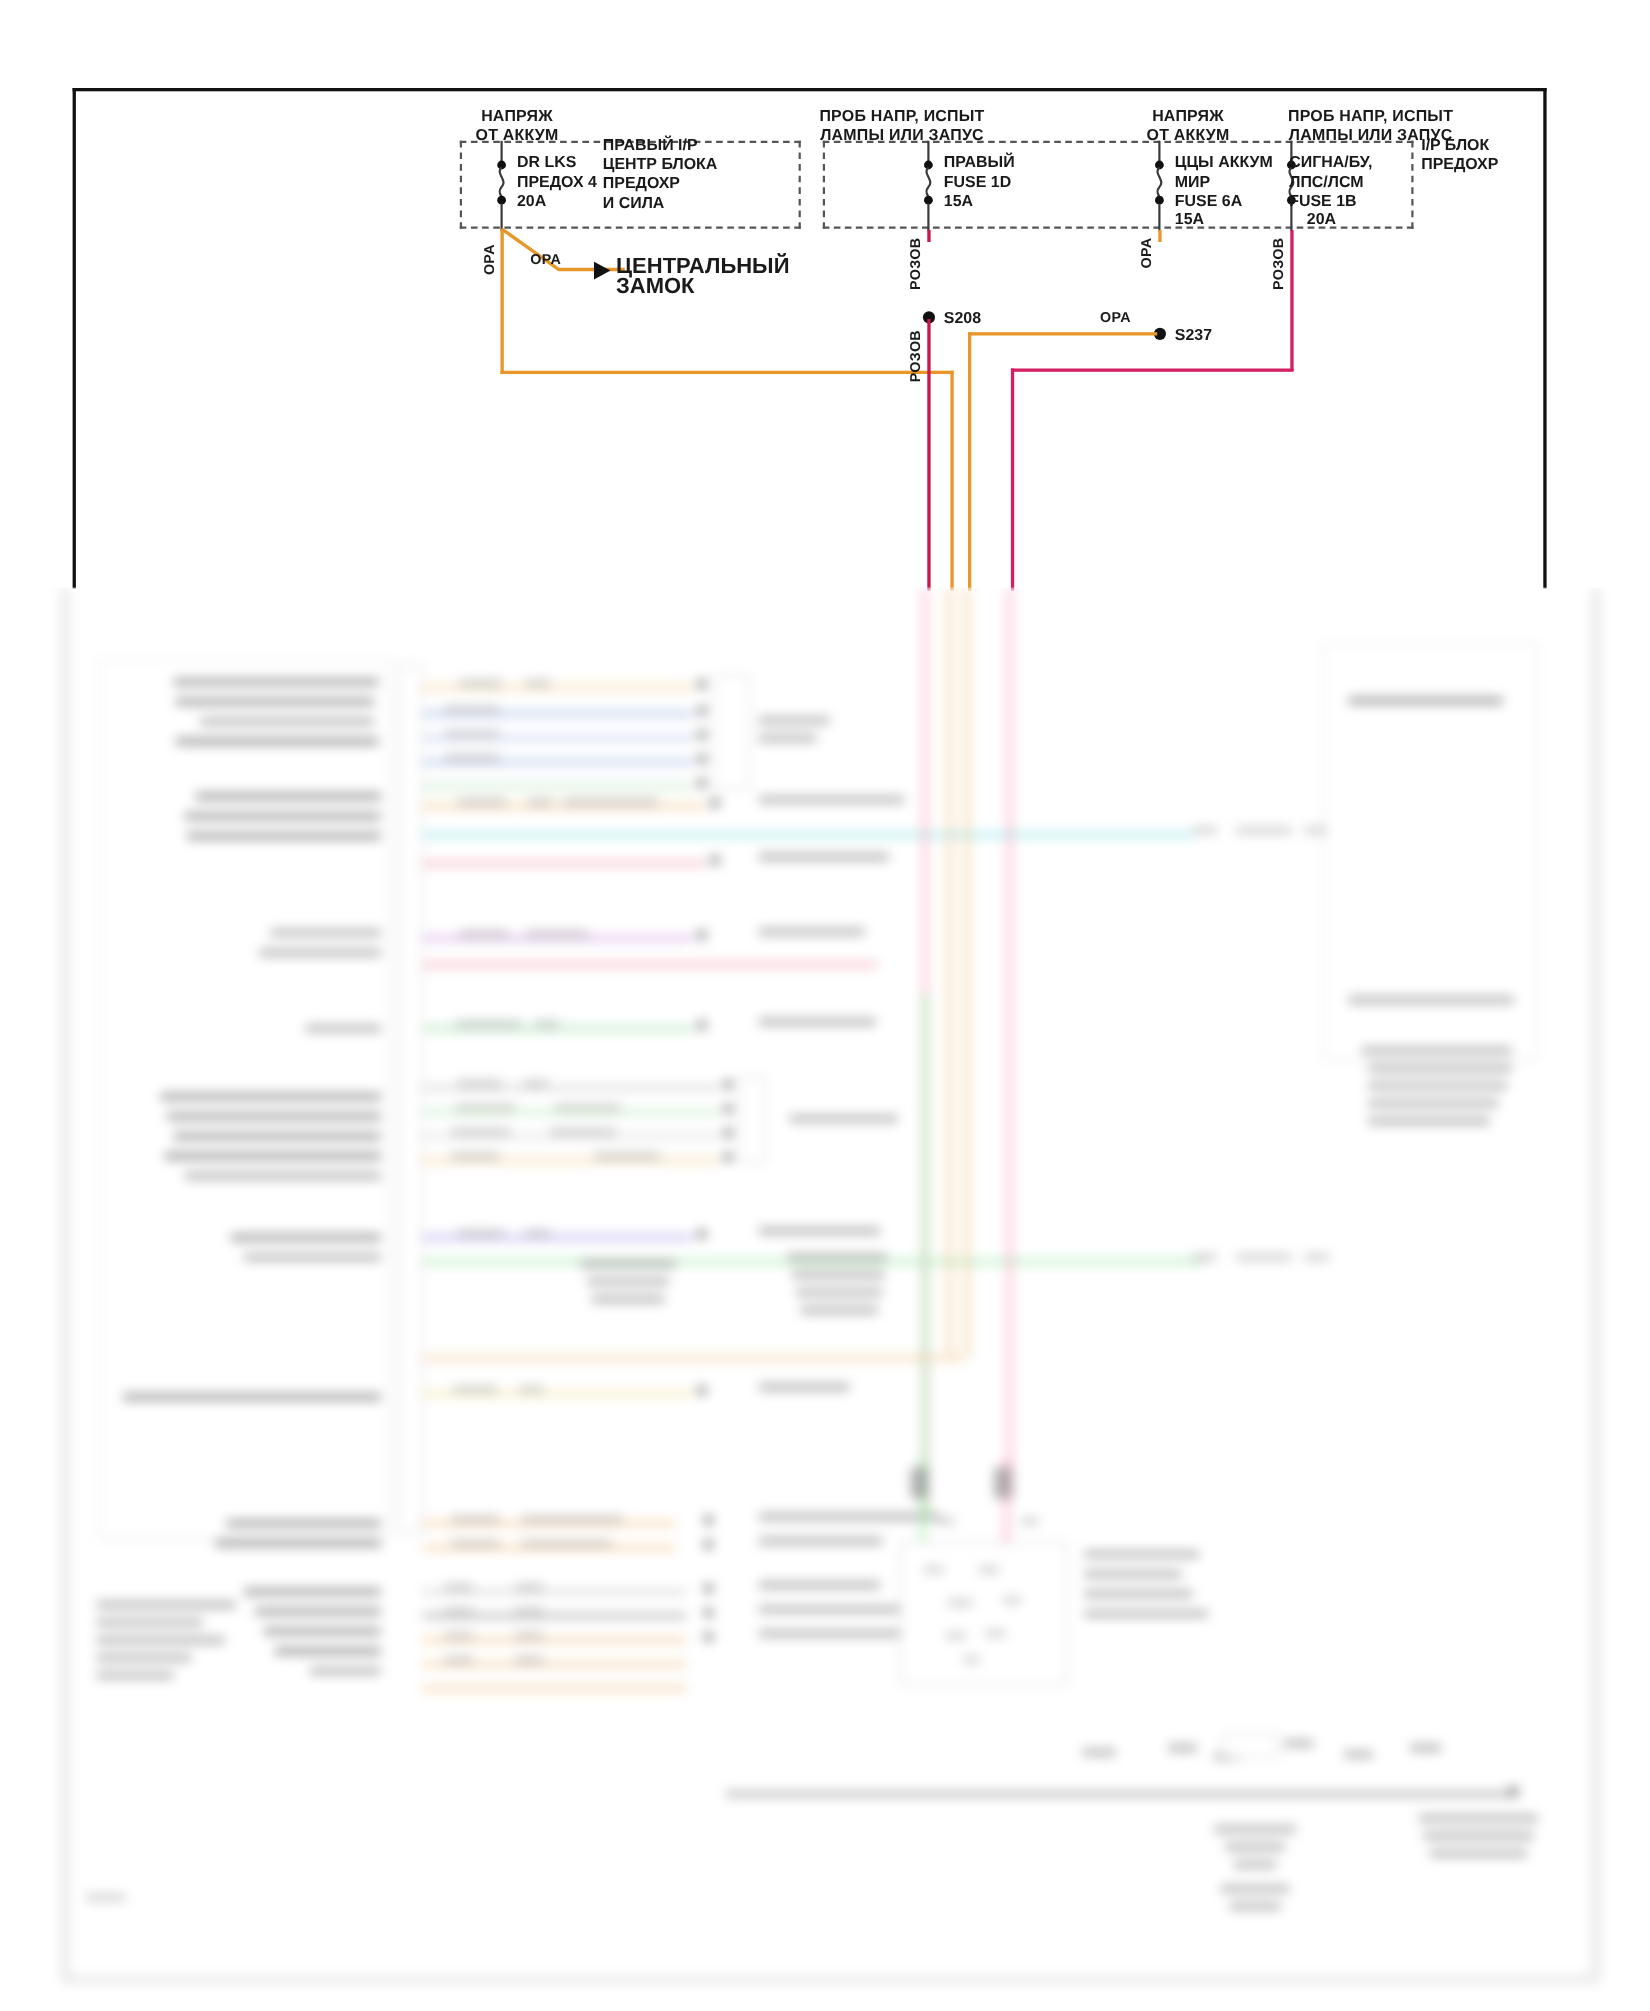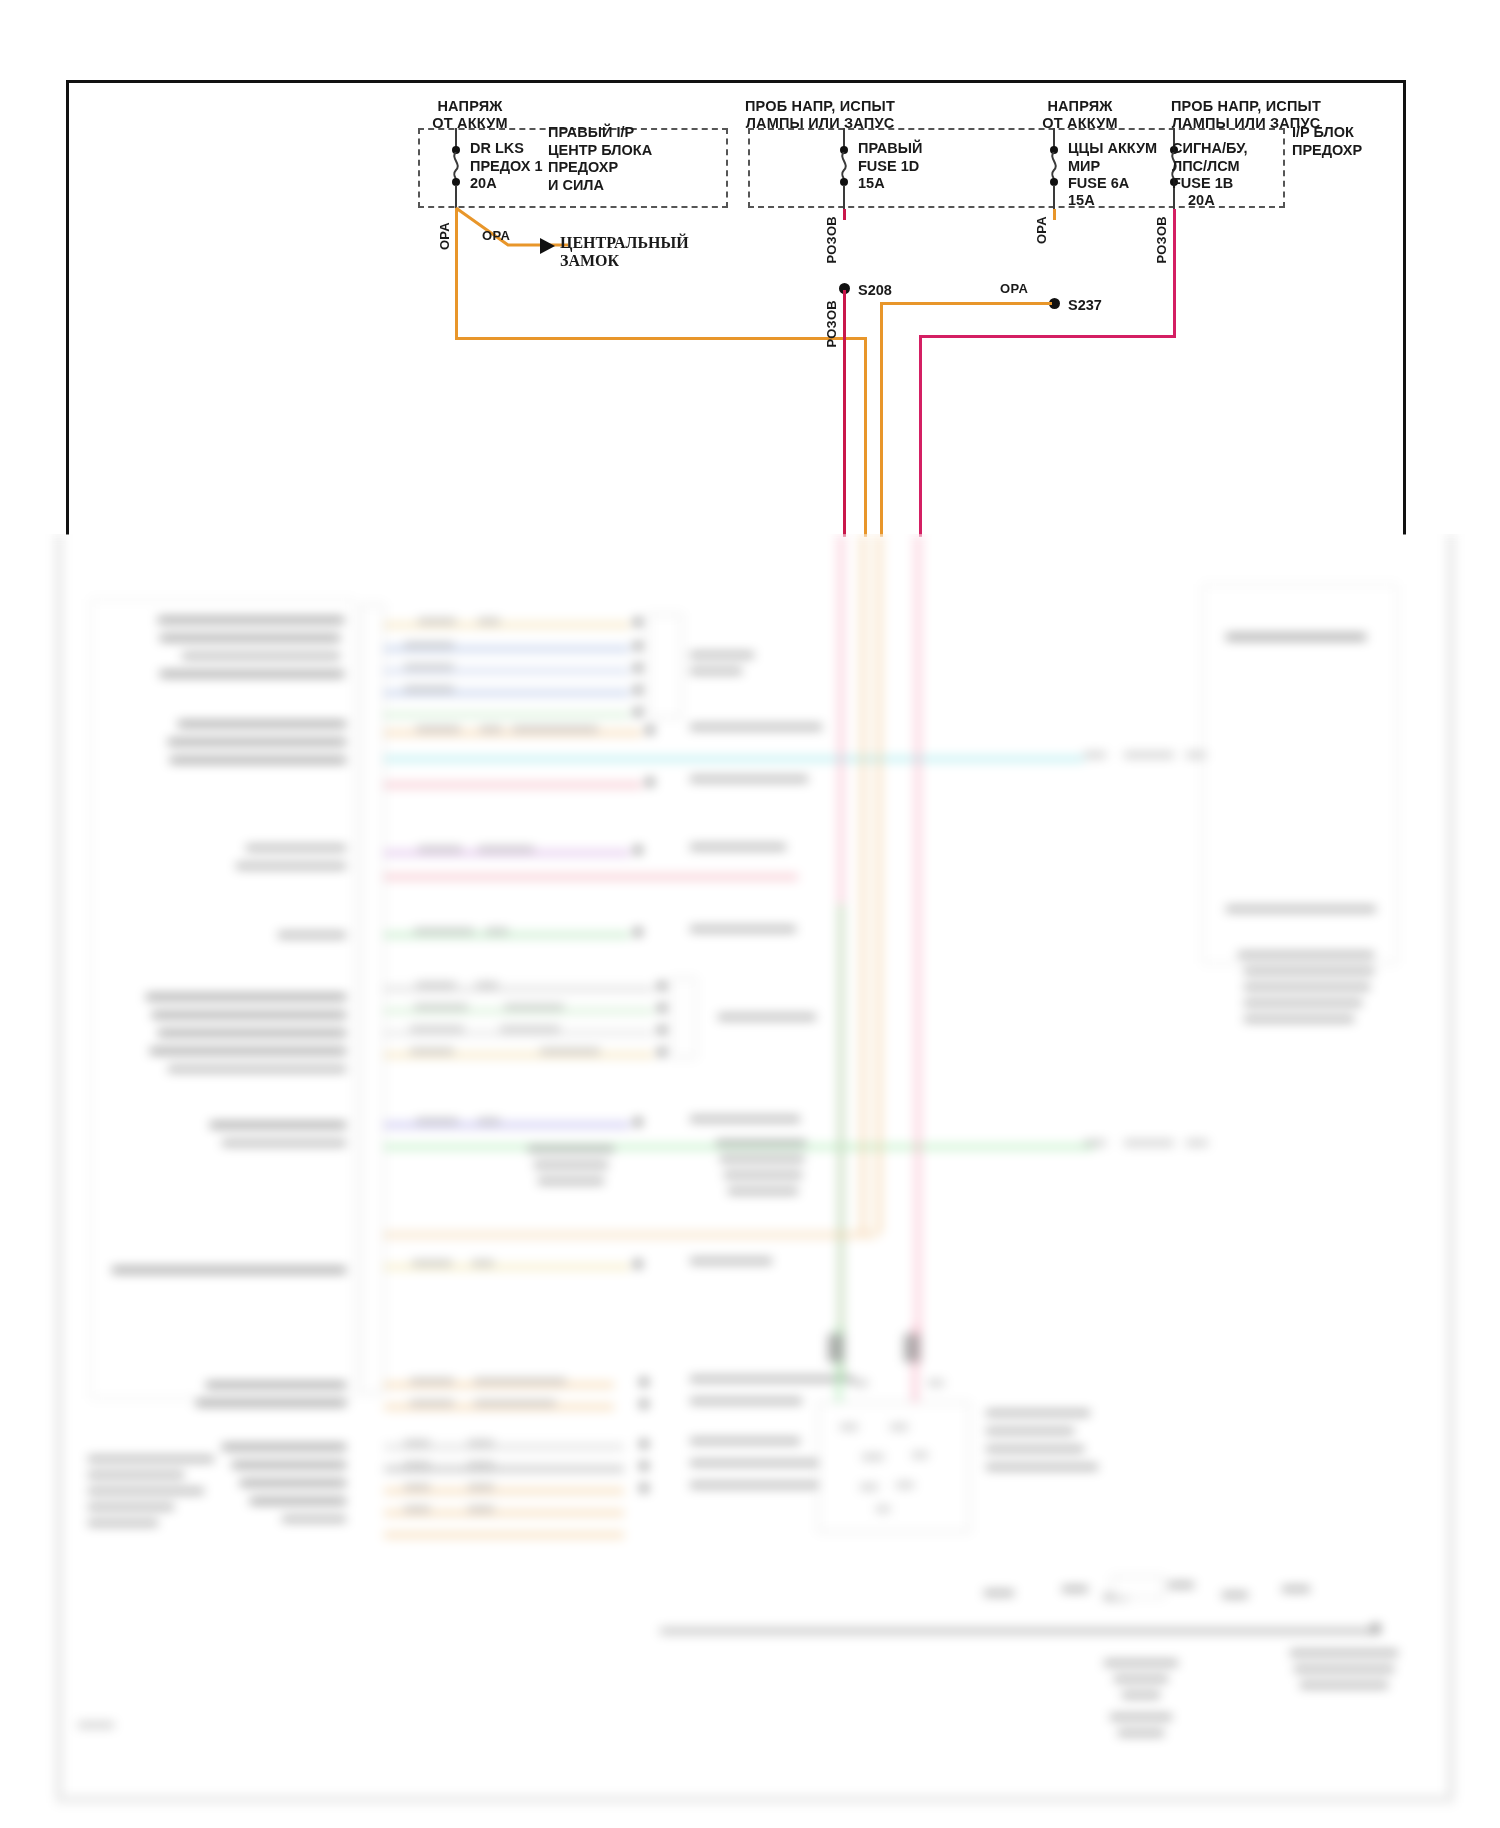--- a/index.html
+++ b/index.html
@@ -31,21 +31,21 @@
   .fuselbl{position:absolute;font-size:14.5px;line-height:17.5px;font-weight:bold;white-space:pre;}
   .wv{position:absolute;width:3px;}
   .wh{position:absolute;height:3px;}
   .dashv{position:absolute;width:3px;
          background-image:linear-gradient(to bottom,currentColor 0 11px,transparent 11px 20px);}
   .wlabel{position:absolute;font-size:13px;font-weight:bold;letter-spacing:.3px;
           writing-mode:vertical-rl;transform:rotate(180deg);white-space:nowrap;}
   .wlabel-h{position:absolute;font-size:13px;font-weight:bold;letter-spacing:.3px;white-space:nowrap;}
   .splice{position:absolute;width:11px;height:11px;border-radius:50%;background:#111;}
   .splicelbl{position:absolute;font-size:14.5px;font-weight:bold;}
-  .destlbl{position:absolute;font-size:16px;line-height:17.5px;font-weight:bold;white-space:pre;font-family:Liberation Serif, serif;}
+  .destlbl{position:absolute;font-size:20px;line-height:17.5px;font-weight:bold;white-space:pre;}
   .arrowhead{position:absolute;width:0;height:0;border-left:15px solid #111;
              border-top:8px solid transparent;border-bottom:8px solid transparent;}
 
   
   #blurwrap{position:absolute;left:0;top:534px;width:1500px;height:1294px;overflow:hidden;}
   #blurinner{position:absolute;left:0;top:0;width:1500px;height:1294px;
              filter:blur(5.5px);opacity:.97;background:#fff;}
   .b-box{position:absolute;border:1.5px solid #dcdcdc;box-sizing:border-box;border-radius:4px;}
   .b-txt{position:absolute;background:#8d8d8d;height:6px;border-radius:1px;opacity:.72;}
   .b-txt.dk{background:#6f6f6f;}
@@ -81,21 +81,21 @@
 И СИЛА</div>
 
     <div class="fwire" style="left:455px;top:128px;height:20px;"></div>
     <div class="fdot" style="left:452px;top:146px;"></div>
     <svg class="fzig" style="left:449px;top:152px;" viewBox="0 0 14 30">
       <path d="M7 0 C 1 6, 13 12, 7 18 C 2 24, 9 26, 7 30" stroke="#3a3a3a" stroke-width="2" fill="none"></path>
     </svg>
     <div class="fdot" style="left:452px;top:178px;"></div>
     <div class="fwire" style="left:455px;top:185px;height:25px;"></div>
     <div class="fuselbl" style="left:470px;top:140px;">DR LKS
-ПРЕДОХ 1</div>
+ПРЕДОХ 4</div>
     <div class="fuselbl" style="left:470px;top:175px;">20A</div>
 
     <div class="wv" style="left:455px;top:208px;height:132px;background:#e8962a;"></div>
     <div class="wlabel" style="left:437px;top:222px;color:#1a1a1a;">OPA</div>
     <div class="wh" style="left:455px;top:337px;width:412px;background:#e8962a;"></div>
     <div class="wv" style="left:864px;top:337px;height:200px;background:#e8962a;"></div>
 
     <svg style="position:absolute;left:450px;top:205px;width:120px;height:45px;">
       <path d="M6 3 L 58 40 L 118 40" stroke="#e8962a" stroke-width="3" fill="none"></path>
     </svg>

